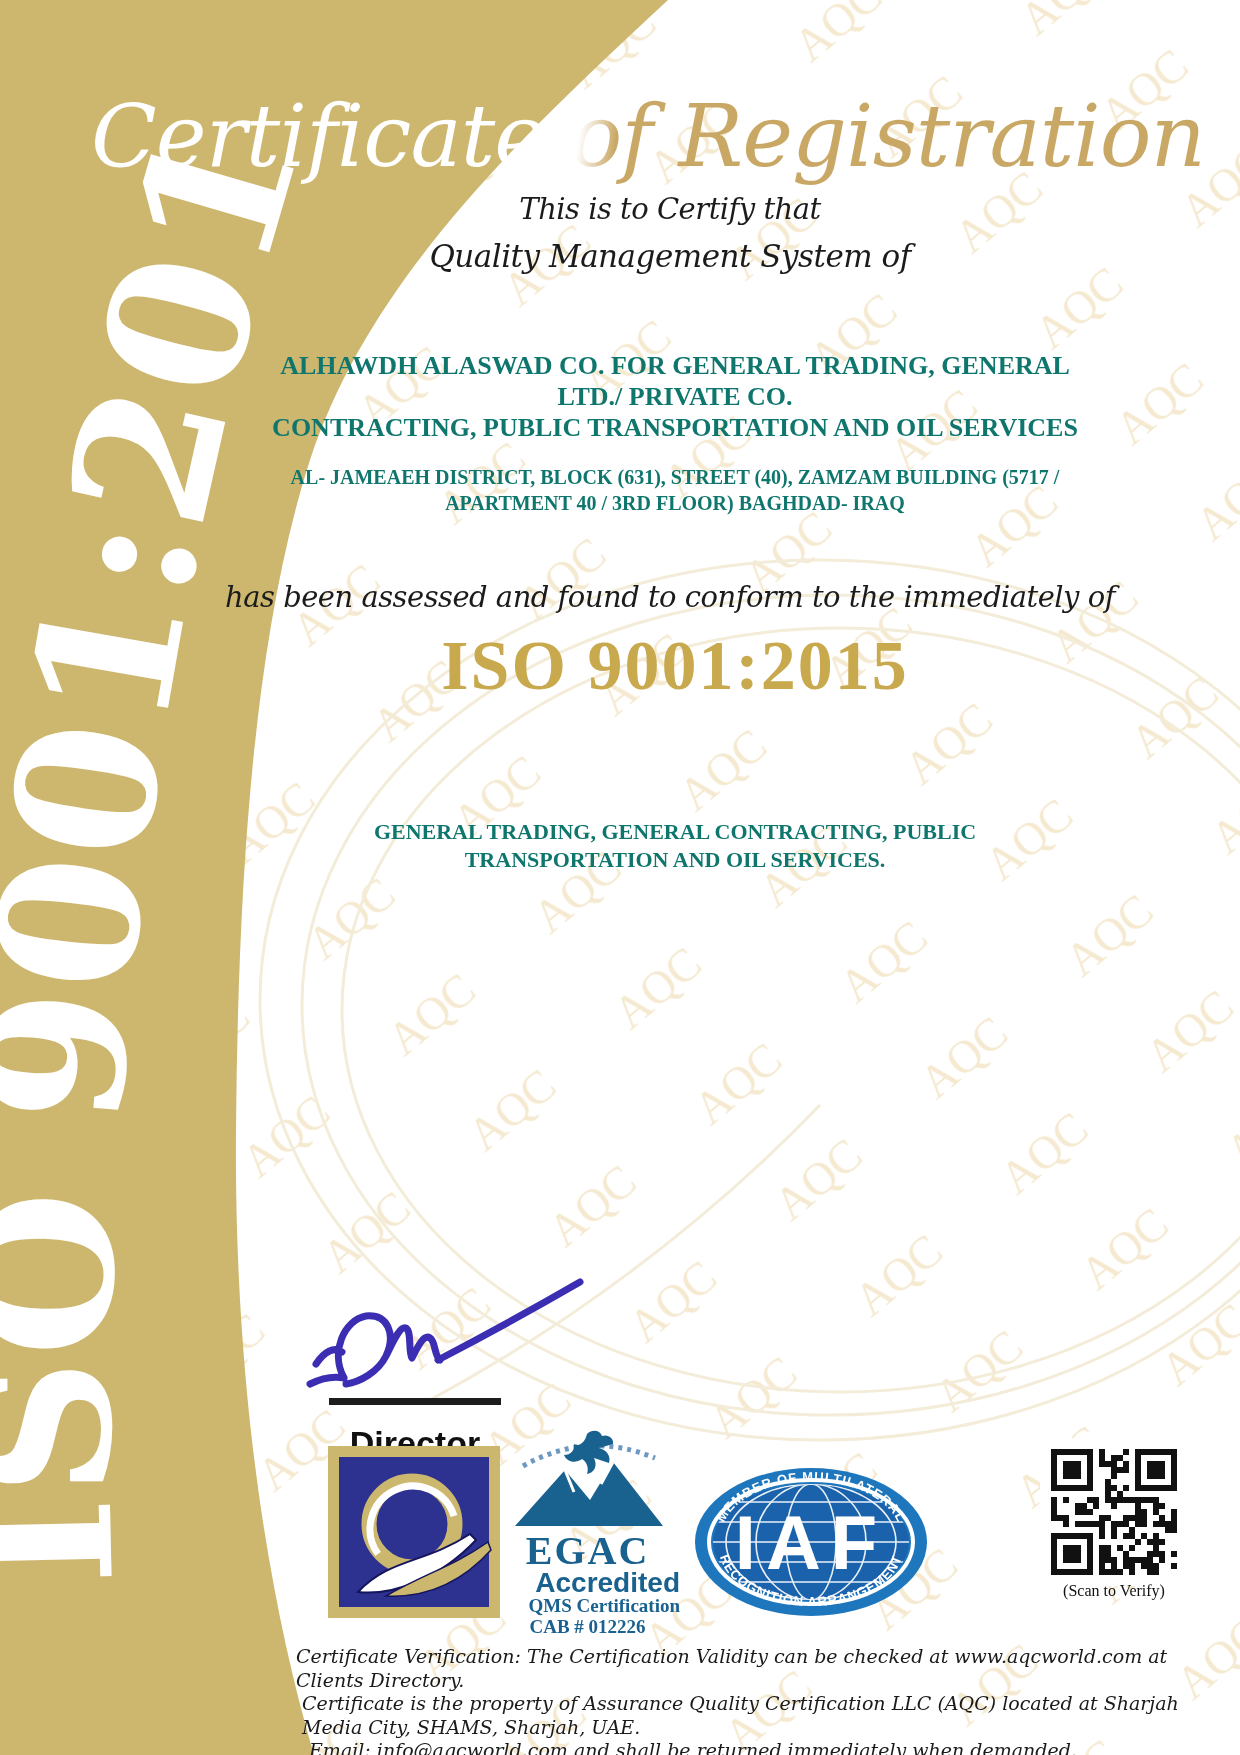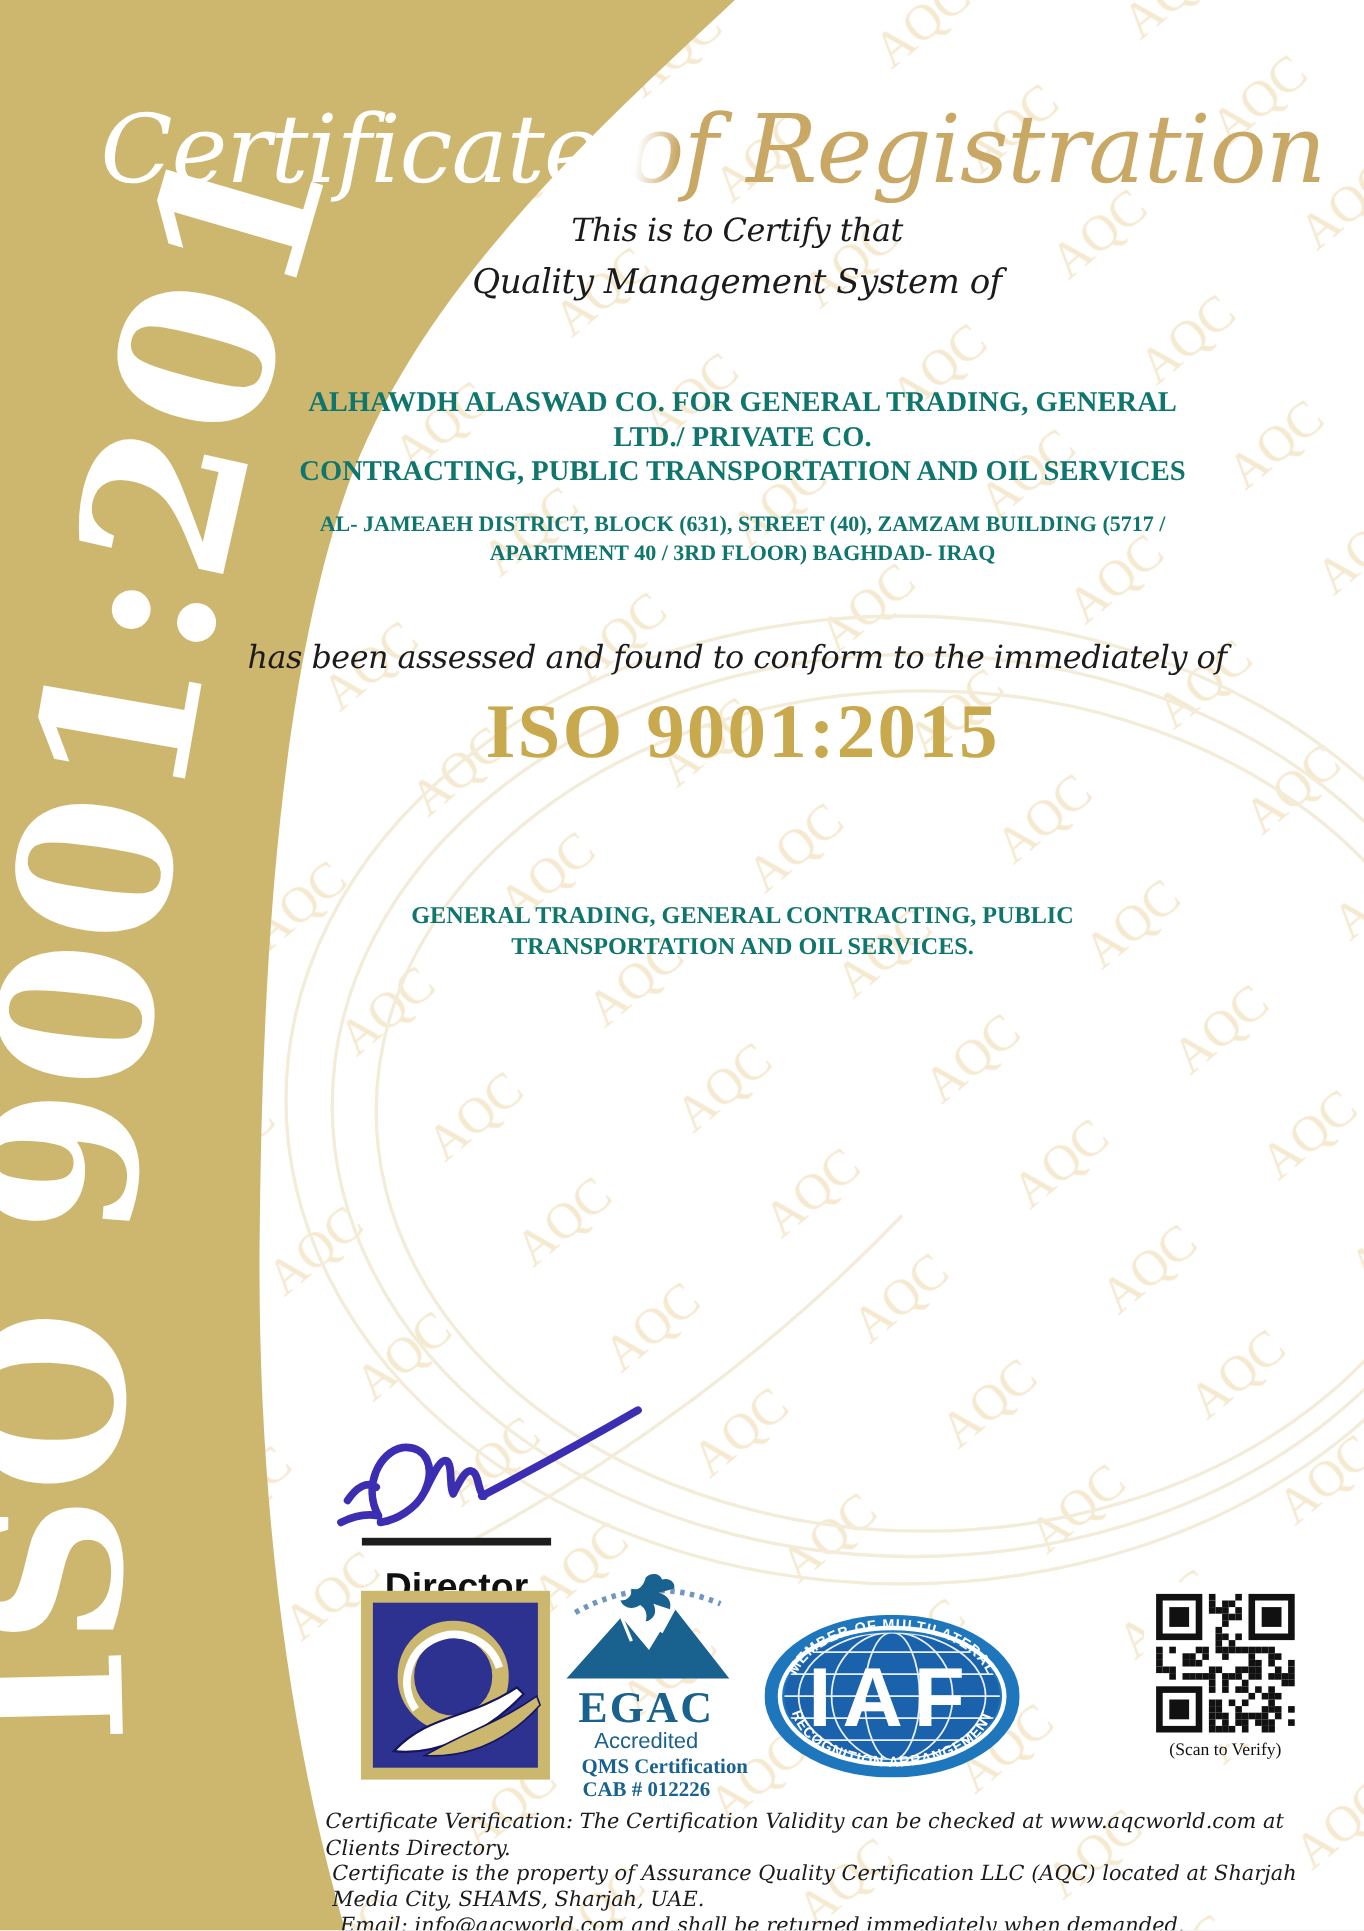--- a/index.html
+++ b/index.html
@@ -34,21 +34,21 @@
   
   .sig{left:300px;top:1268px;}
   .director-rule{left:329px;top:1398px;width:172px;height:7px;background:#1d1d1d;}
   .director{left:299px;top:1404px;width:232px;text-align:center;
             font-family:"Liberation Sans",sans-serif;font-weight:bold;font-size:34px;color:#111;margin-top:20px;}
 
   
   .aqc-logo{left:328px;top:1446px;}
   .egac{left:495px;top:1428px;width:185px;text-align:center;color:#19618F;}
   .egac-name{font-family:"Liberation Serif",serif;font-weight:bold;font-size:40px;line-height:38px;letter-spacing:2px;}
-  .egac-accredited{font-family:"Liberation Sans",sans-serif;font-weight:normal;font-size:20px;line-height:25px;}
+  .egac-accredited{font-family:"Liberation Sans",sans-serif;font-weight:bold;font-size:28px;line-height:25px;text-align:right;}
   .egac-type{font-family:"Liberation Serif",serif;font-weight:bold;font-size:19px;line-height:21px;text-align:right;}
   .egac-cab{font-family:"Liberation Serif",serif;font-weight:bold;font-size:19px;line-height:21px;}
   .iaf-logo{left:695px;top:1468px;}
   .qr{left:1040px;top:1438px;}
   .qr-caption{left:1014px;top:1582px;width:200px;text-align:center;
               font-family:"Liberation Serif",serif;font-size:16px;color:#111;}
 
   
   .footer{left:296px;top:1645px;width:930px;font-family:"DejaVu Serif",serif;font-style:italic;
           font-size:19px;line-height:23.5px;color:#1a1a1a;}

